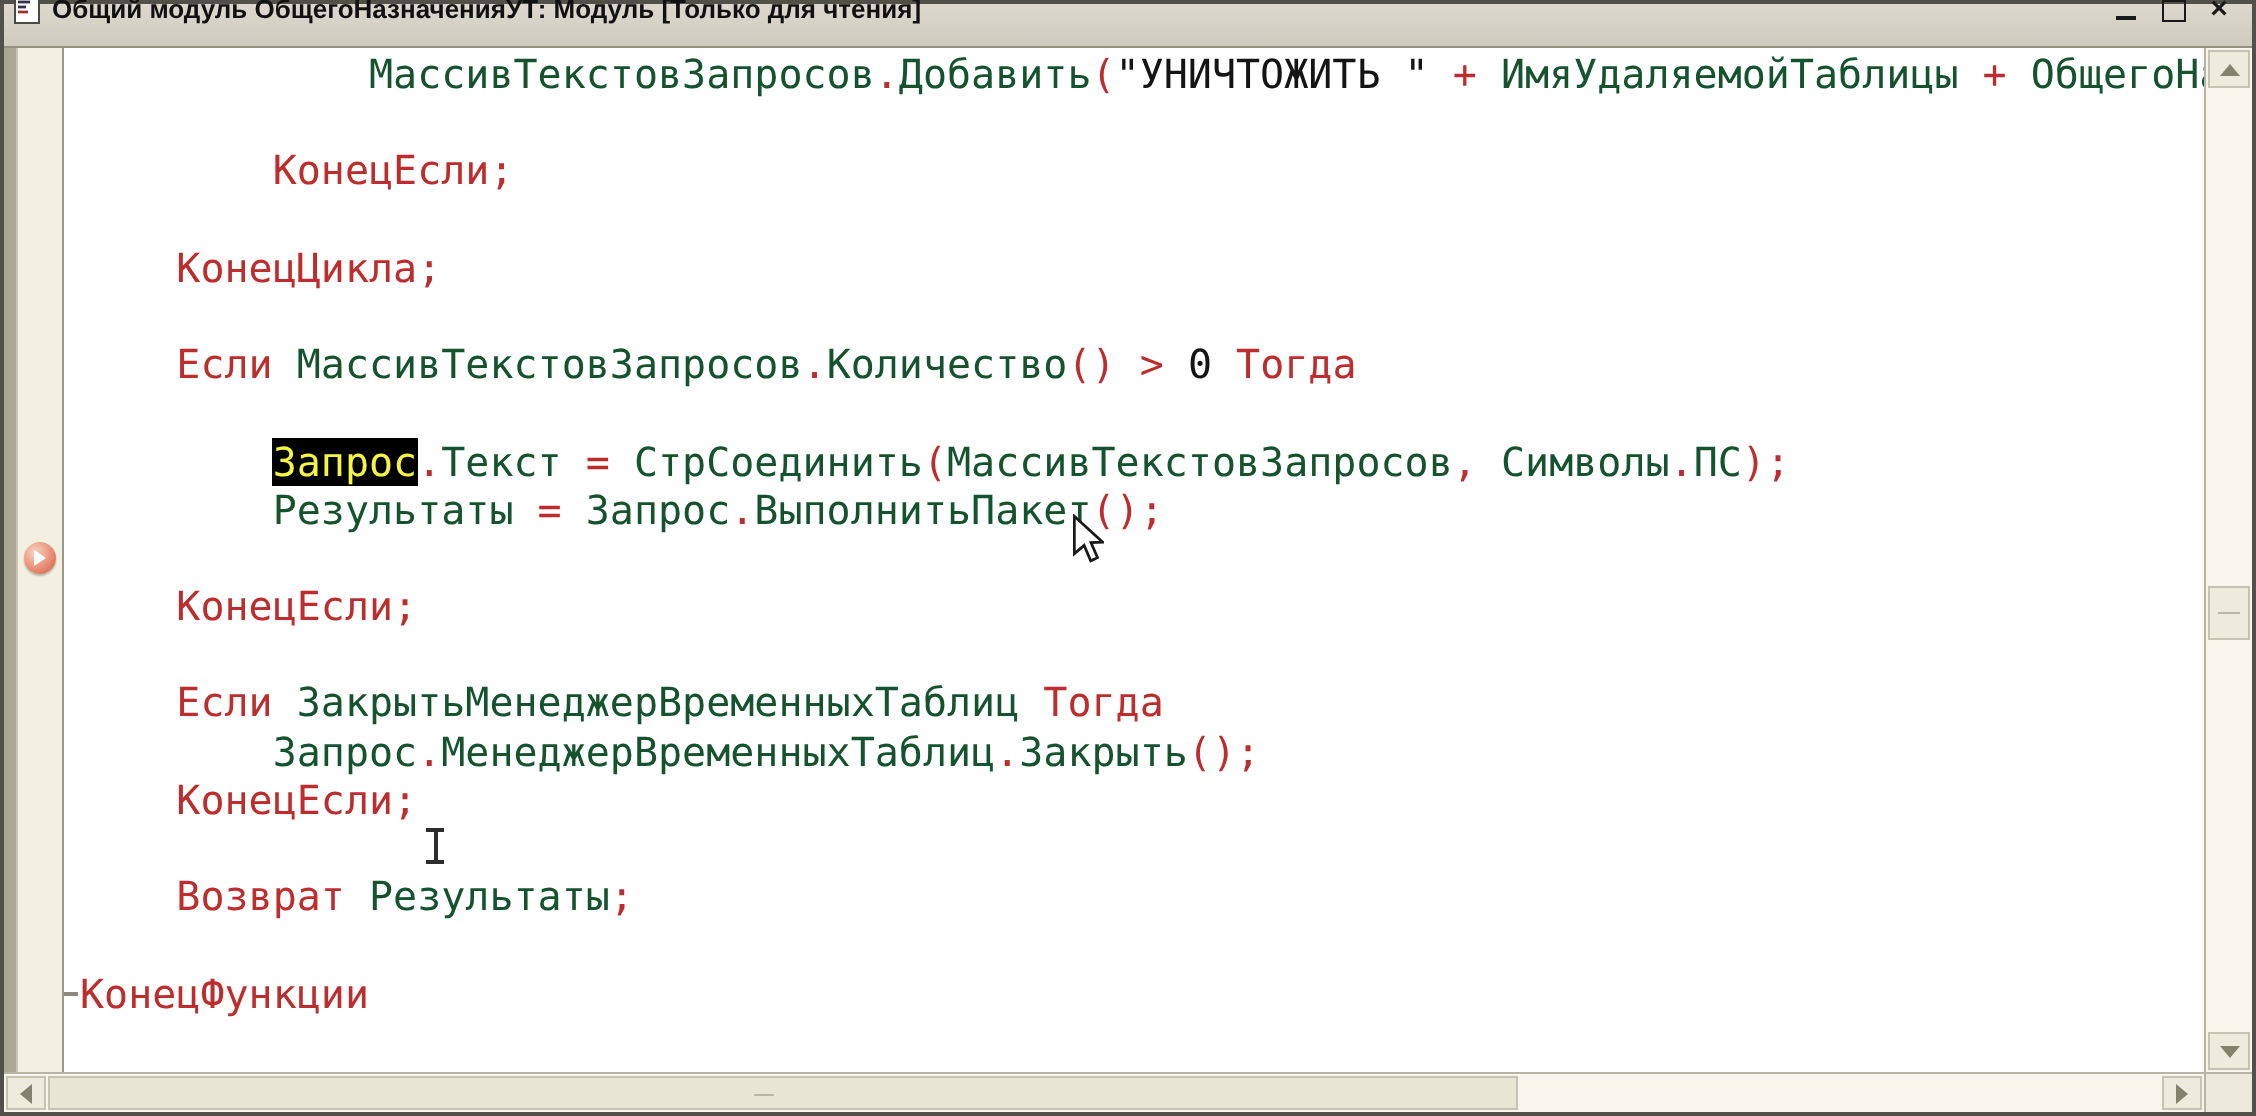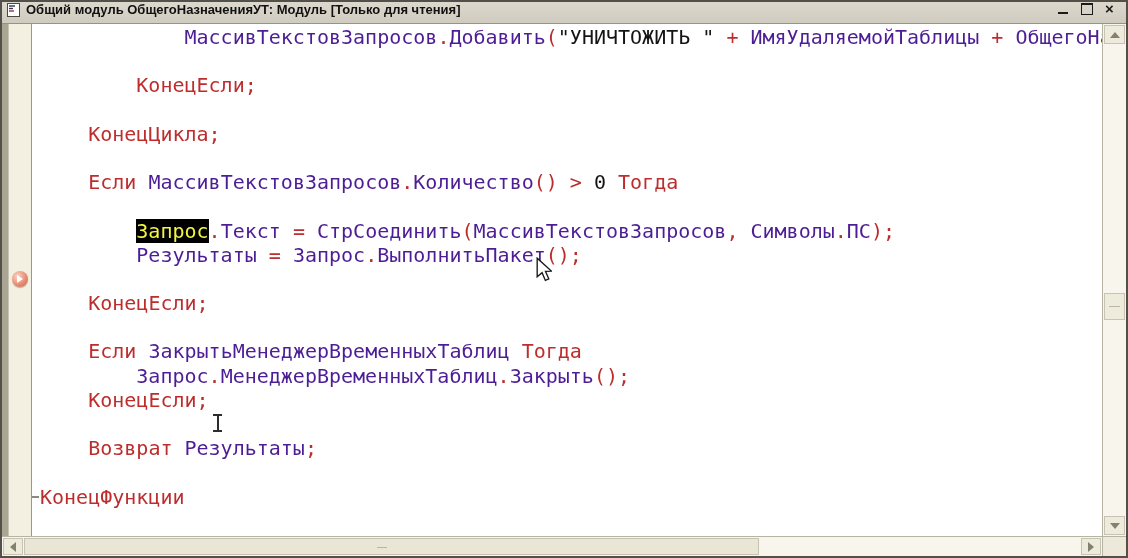--- a/index.html
+++ b/index.html
@@ -5,21 +5,21 @@
   html,body{margin:0;padding:0;background:#9a9a92;}
   *{box-sizing:border-box;}
   .window{
     position:relative;width:1128px;height:558px;
     border:2px solid #51514a;background:#d5d1c6;
     display:flex;flex-direction:column;
     font-family:"Liberation Sans",sans-serif;
   }
   
   .titlebar{
-    height:22px;flex:0 0 22px;display:flex;align-items:flex-start;
+    height:22px;flex:0 0 22px;display:flex;align-items:center;
     padding:0 6px 16px 4px;background:linear-gradient(#dcd8cd,#cfcbbf);
     border-bottom:1px solid #969384;
   }
   .title-icon{width:15px;height:16px;margin-right:5px;flex:0 0 auto;}
   .title-text{
     font-size:13px;font-weight:bold;color:#111;white-space:nowrap;
     overflow:hidden;flex:1;
   }
   .win-controls{display:flex;align-items:center;gap:10px;margin-right:4px;}
   .ctl{width:13px;height:13px;position:relative;cursor:default;display:flex;align-items:center;justify-content:center;}
@@ -41,21 +41,21 @@
   }
   
   .editor{
     flex:1;min-width:0;background:#ffffff;position:relative;overflow:hidden;
     font-family:"DejaVu Sans Mono","Liberation Mono",monospace;
     font-size:20px;line-height:24.2px;color:#141414;
   }
   .code{padding:1px 0 0 8px;white-space:pre;}
   .code-line{height:24.2px;white-space:pre;}
   .tk-r{color:#bd2d2d;}
-  .tk-b{color:#4c1d95;}
+  .tk-b{color:#14532d;}
   .tk-k{color:#141414;}
   .tk-hl{color:#f4f442;background:#000;}
   .fold-tick{position:absolute;left:0;top:472px;width:7px;height:2px;background:#8c8a7c;}
   
   .cursor-arrow{position:absolute;left:504px;top:233px;width:16px;height:25px;}
   .cursor-ibeam{position:absolute;left:181px;top:390px;width:9px;height:18px;}
   .cursor-ibeam .v{position:absolute;left:3.5px;top:1px;bottom:1px;width:2px;background:#2d2d2d;}
   .cursor-ibeam .h{position:absolute;left:0;width:9px;height:2px;background:#2d2d2d;}
   .cursor-ibeam .h.t{top:0;}.cursor-ibeam .h.b{bottom:0;}
   

